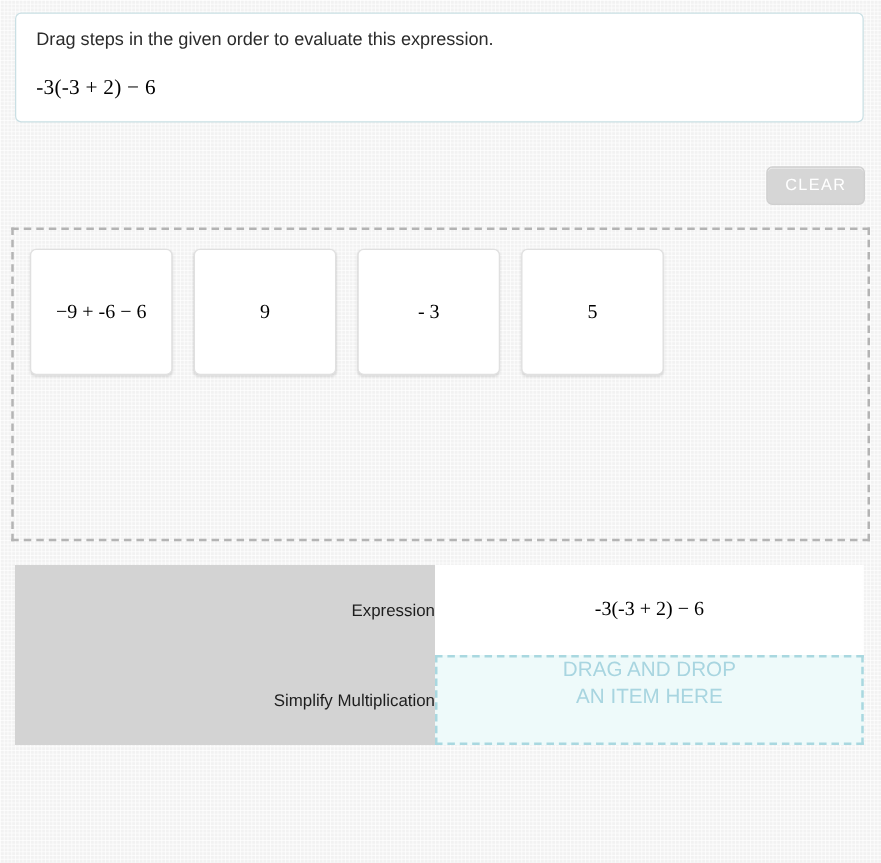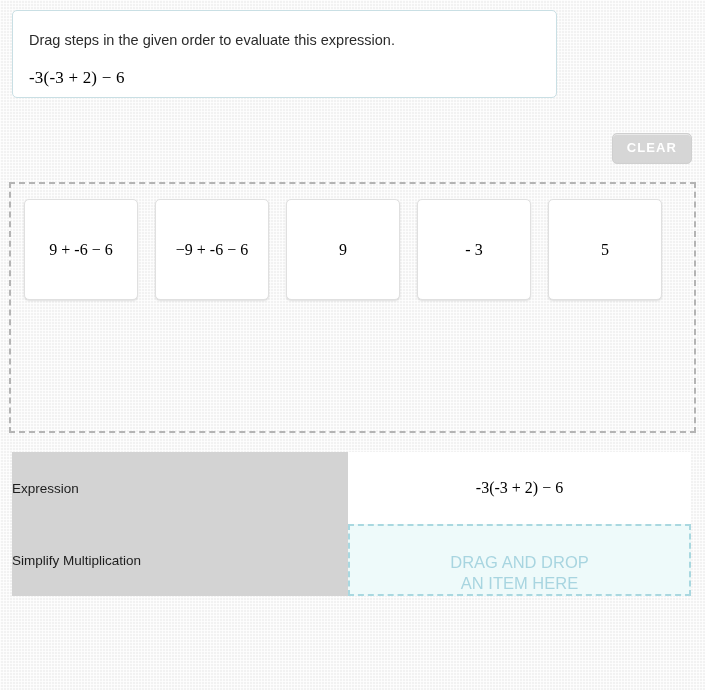--- a/index.html
+++ b/index.html
@@ -17,27 +17,27 @@
     font-family: "Liberation Sans", sans-serif;
     overflow: hidden;
     position: relative;
   }
 
   
   .prompt-card {
     position: absolute;
     left: 12px;
     top: 10px;
-    width: 545px;
+    width: 679px;
     height: 88px;
     background: #ffffff;
     border: 1px solid #c9dfe4;
     border-radius: 5px;
     box-sizing: border-box;
-    padding: 20px 16px 0 16px;
+    padding: 12px 16px 0 16px;
   }
   .prompt-instruction {
     font-size: 14.5px;
     color: #2b2b2b;
     line-height: 18px;
     font-family: "Liberation Sans", sans-serif;
   }
   .prompt-expression {
     margin-top: 19px;
     font-size: 17px;
@@ -53,21 +53,21 @@
     top: 133px;
     display: flex;
     gap: 15px;
   }
   .btn {
     background: #d6d6d6;
     border: 1px solid #cfcfcf;
     border-radius: 5px;
     color: #ffffff;
     font-size: 13px;
-    font-weight: bold;
+    font-weight: normal;
     letter-spacing: 1.1px;
     padding: 7px 14px 8px 14px;
     font-family: "Liberation Sans", sans-serif;
     cursor: pointer;
     line-height: 14px;
     text-align: center;
     box-shadow: inset 0 1px 0 rgba(255,255,255,0.45);
   }
 
   
@@ -114,21 +114,21 @@
   }
   .steps-table td {
     padding: 0;
     border: 0;
   }
   .step-label {
     width: 336px;
     height: 72px;
     background: #d3d3d3;
     border-bottom: 1px solid #bdbdbd;
-    text-align: left;
+    text-align: right;
     vertical-align: middle;
     font-size: 13.5px;
     color: #1d1d1d;
     font-family: "Liberation Sans", sans-serif;
     margin-top: 34px;
   }
   .steps-table tr:last-child .step-label {
     border-bottom: 0;
   }
   .step-value {
@@ -146,42 +146,41 @@
     vertical-align: middle;
   }
   .dropzone {
     height: 72px;
     background: #eefafa;
     border: 2px dashed #a9d8e0;
     box-sizing: border-box;
     display: flex;
     flex-direction: column;
     align-items: center;
-    justify-content: flex-end;
+    justify-content: flex-start;
     color: #a8d5e0;
     font-size: 16.5px;
     line-height: 21px;
     font-family: "Liberation Sans", sans-serif;
     cursor: copy;
   }
 </style>
 </head>
 <body>
 
 <div class="prompt-card">
   <div class="prompt-instruction">Drag steps in the given order to evaluate this expression.</div>
   <div class="prompt-expression">-3(-3 + 2) − 6</div>
 </div>
 
 <div class="actions">
   <button class="btn">CLEAR</button>
 </div>
 
 <div class="tile-bank">
-  <div class="tile">9 + -6 − 6</div>
   <div class="tile">−9 + -6 − 6</div>
   <div class="tile">9</div>
   <div class="tile">- 3</div>
   <div class="tile">5</div>
 </div>
 
 <table class="steps-table">
   <tbody>
     <tr>
       <td class="step-label">Expression</td>

